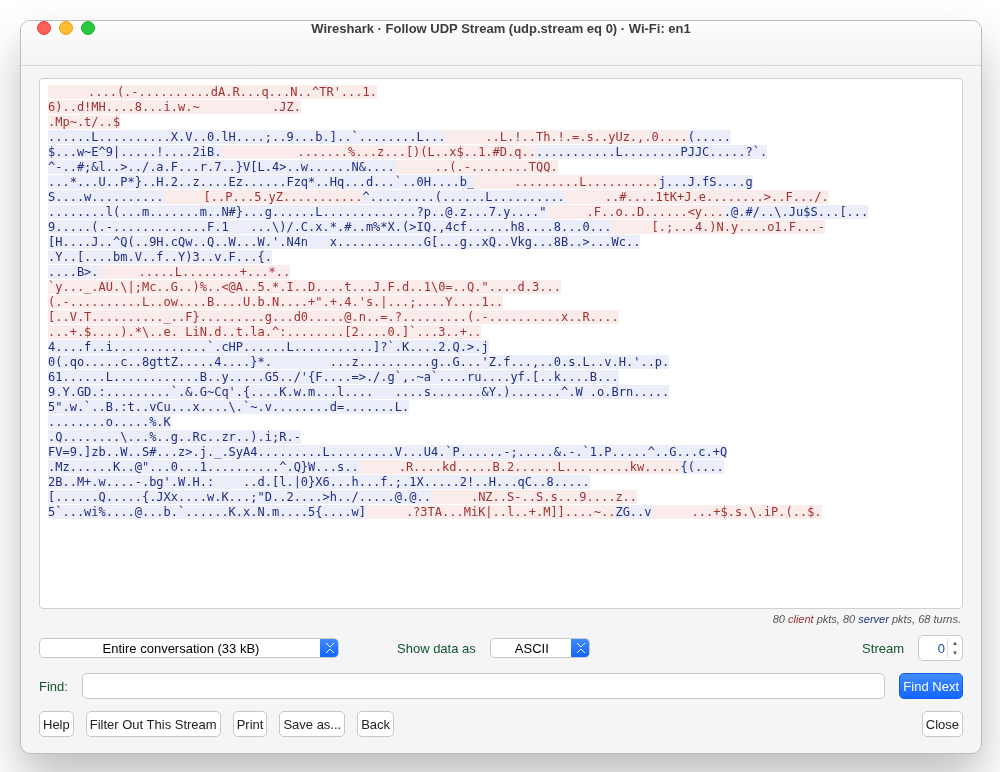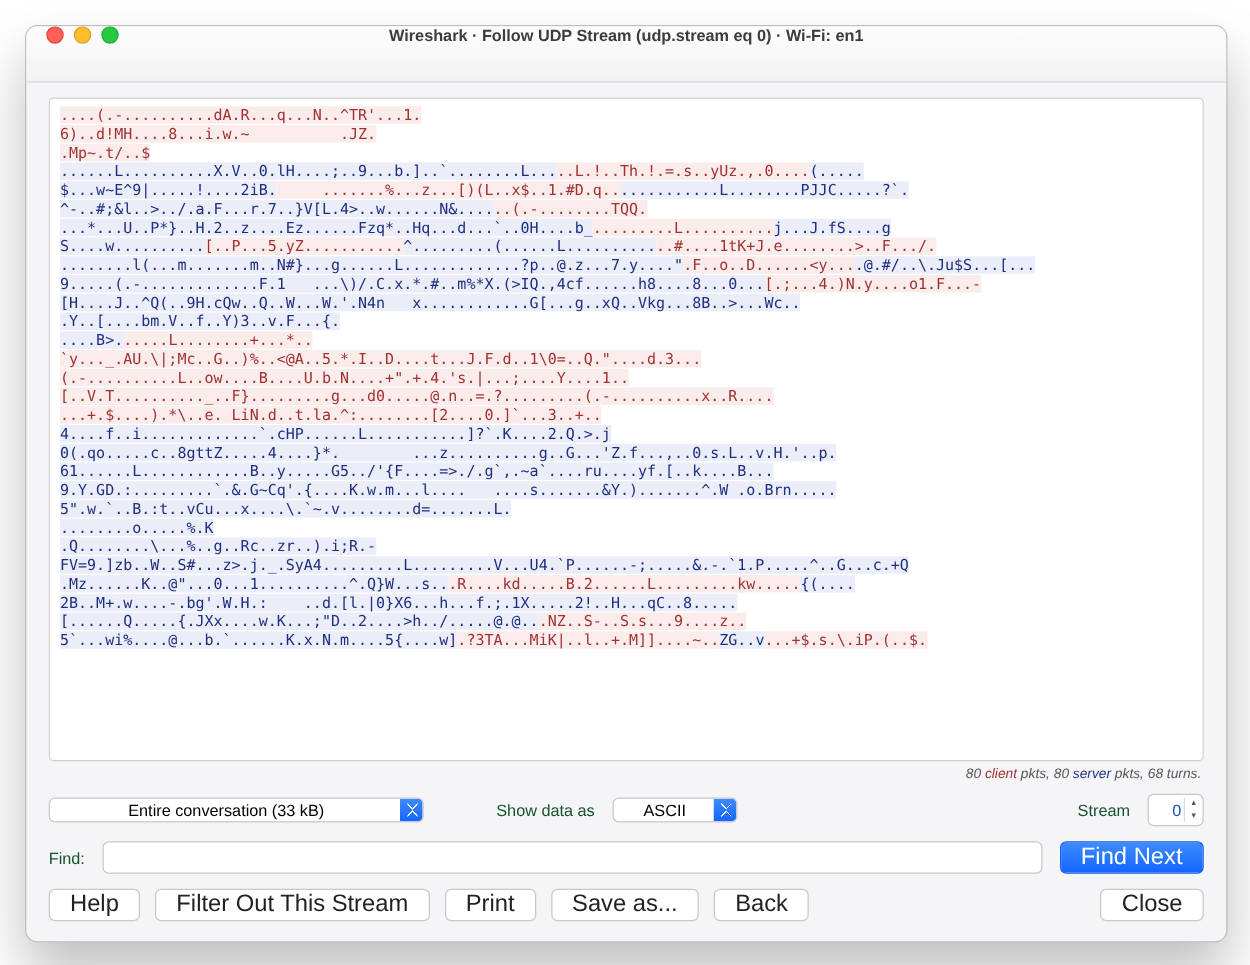--- a/index.html
+++ b/index.html
@@ -77,21 +77,21 @@
     border-radius: 4px;
     overflow-y: scroll;
     overflow-x: hidden;
     font-family: Menlo, Monaco, Consolas, monospace;
     font-size: 12px;
     line-height: 15px;
     padding: 6px 8px;
     white-space: pre-wrap;
     word-break: break-all;
   }
-  .seg.client { color: var(--client-red); background: var(--client-bg); }
+  .seg.client { color: var(--client-red); background: var(--client-bg); padding-left: 40px; }
   .seg.server { color: var(--server-blue); background: var(--server-bg); }
   .stats {
     font-size: 11px;
     font-style: italic;
     color: #555;
     padding: 4px 2px 10px 2px;
     text-align: right;
   }
   .stats .client { color: var(--client-red); font-style: italic; }
   .stats .server { color: var(--server-blue); font-style: italic; }
@@ -177,25 +177,25 @@
     flex: 1;
     height: 24px;
     border: 1px solid #c8c8c8;
     border-radius: 5px;
     background: #fff;
     padding: 0 6px;
     font-size: 13px;
   }
   button.mac {
     height: 26px;
-    font-size: 19px;
+    font-size: 13px;
     border: 1px solid #c8c8c8;
     border-radius: 5px;
     background: #fff;
-    padding: 0 16px;
+    padding: 0 3px;
     color: #222;
     cursor: pointer;
   }
   button.mac.primary {
     background: linear-gradient(#3f8bff,#1465ff);
     border-color: #0f5ff0;
     color: #fff;
   }
   .bottom-row {
     display: flex;

